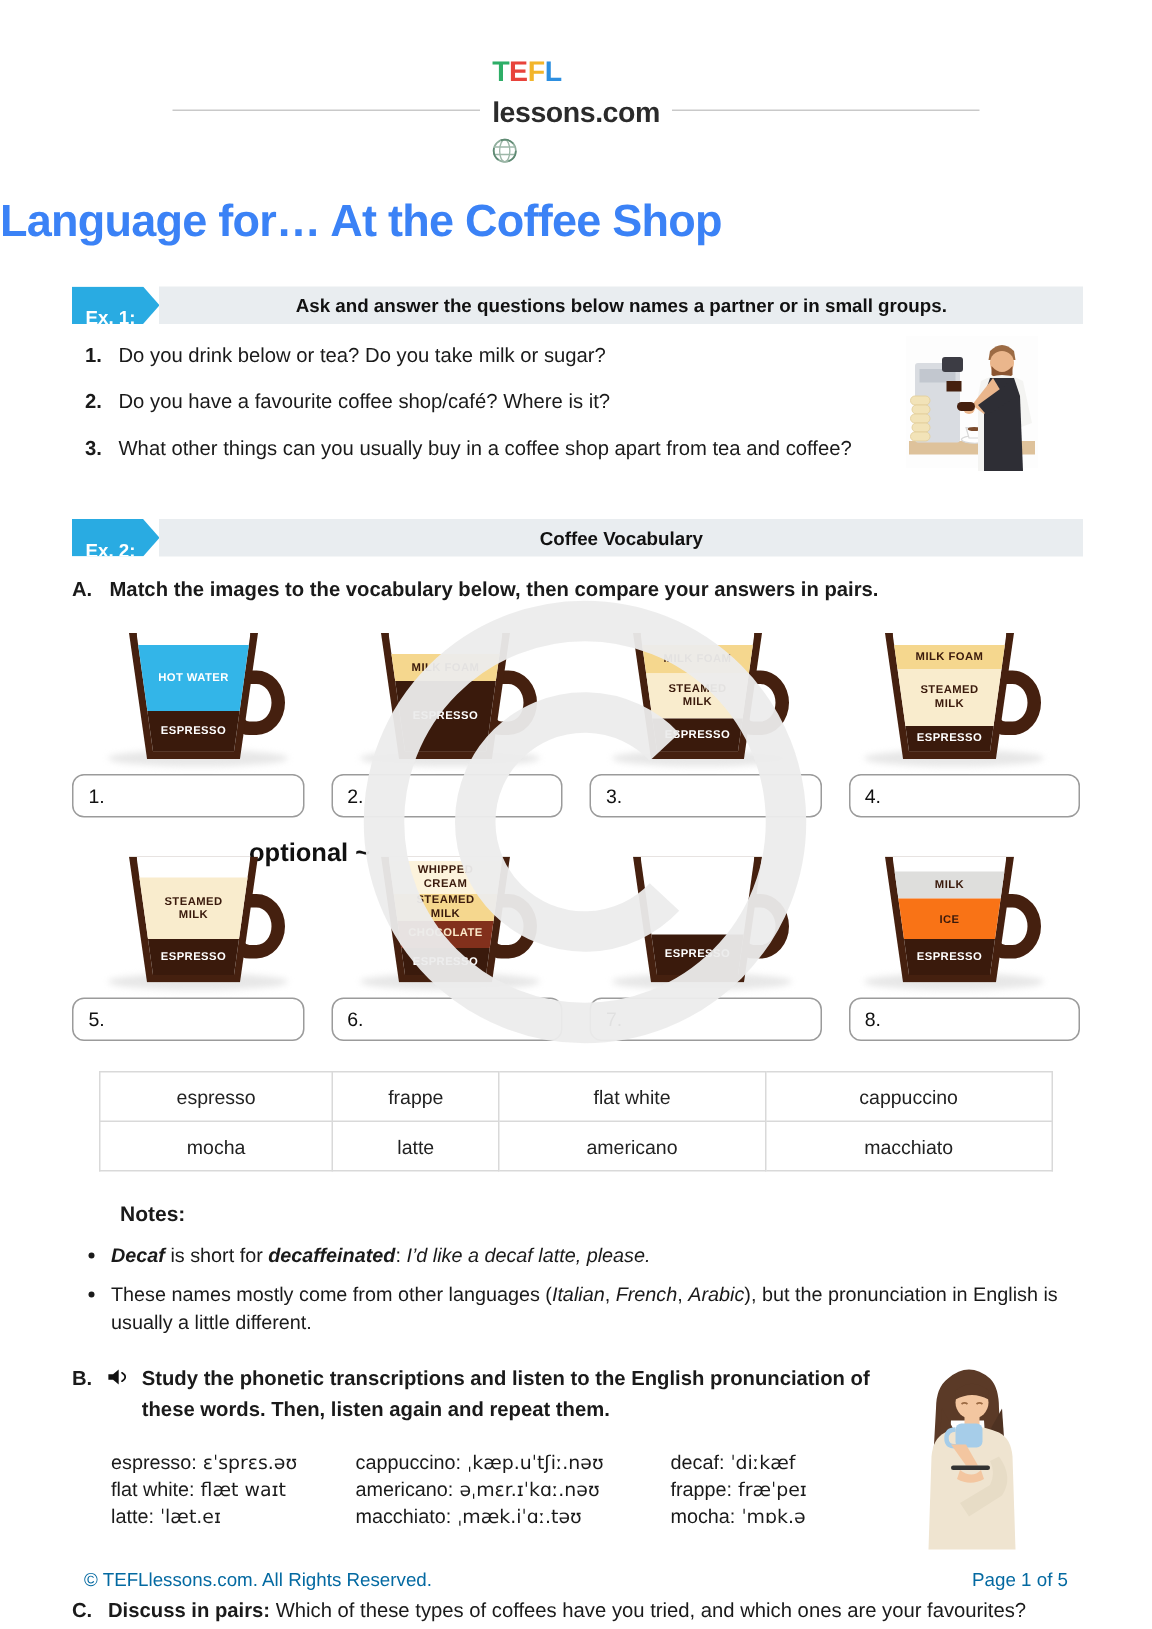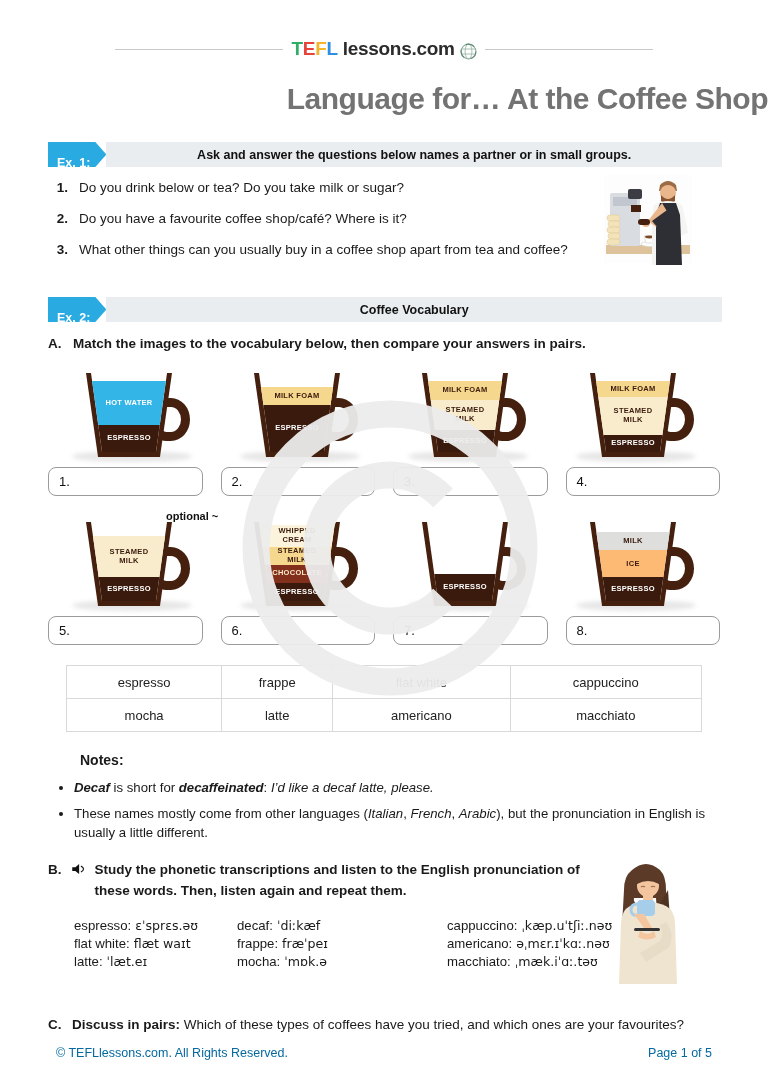--- a/index.html
+++ b/index.html
@@ -1,25 +1,25 @@
 <!DOCTYPE html>
 <html><head>
 <meta charset="utf-8">
 <style>
   html,body{margin:0;padding:0;background:#fff;}
   .page{position:relative;width:768px;height:1086px;background:#fff;overflow:hidden;
         font-family:"Liberation Sans",sans-serif;color:#1a1a1a;}
   
   .header{display:flex;align-items:center;gap:8px;margin:38px 115px 0 115px;}
   .hline{flex:1;height:1px;background:#c9c9c9;}
-  .logo{display:flex;align-items:flex-end;gap:5px;font-weight:800;font-size:19px;letter-spacing:-.3px;}
+  .logo{display:flex;align-items:flex-start;gap:5px;font-weight:800;font-size:19px;letter-spacing:-.3px;flex-direction:column;}
   .logo-tefl span{display:inline-block;}
   .logo-rest{color:#2b2b2b;}
   
-  .title{text-align:right;font-size:30px;font-weight:800;margin-top:22px;letter-spacing:-.5px;color:#737373;}
+  .title{text-align:left;font-size:30px;font-weight:800;margin-top:22px;letter-spacing:-.5px;color:#3b82f6;}
   
   .banner{display:flex;height:25px;margin:26px 46px 0 48px;}
   .badge{background:#29ABE2;color:#fff;font-weight:700;font-size:12.5px;display:flex;align-items:center;
          padding:16px 16px 0 9px;clip-path:polygon(0 0,calc(100% - 11px) 0,100% 50%,calc(100% - 11px) 100%,0 100%);}
   .banner-rest{flex:1;background:#E9EDF0;display:flex;align-items:center;justify-content:center;
                font-weight:700;font-size:12.5px;color:#111;}
   
   .ex1-body{position:relative;margin:12px 48px 0 48px;min-height:100px;}
   .q-row{display:flex;gap:11px;margin:0 150px 13px 6px;font-size:13.5px;line-height:1.35;}
   .q-num{font-weight:700;min-width:14px;text-align:right;}
@@ -37,21 +37,21 @@
   .cup-body{position:absolute;left:10px;right:16px;top:0;bottom:6px;background:#45200F;
             clip-path:polygon(0 0,100% 0,86% 100%,14% 100%);z-index:2;}
   .cup-inner{position:absolute;left:5px;right:5px;top:0;bottom:5px;background:#fff;
              clip-path:polygon(0 0,100% 0,85.5% 100%,14.5% 100%);}
   .layers{position:absolute;inset:0;display:flex;flex-direction:column;justify-content:flex-end;}
   .layer{display:flex;align-items:center;justify-content:center;text-align:center;
          font-size:7.5px;font-weight:700;letter-spacing:.3px;line-height:1.15;}
   .layer-text{max-width:56px;}
   .cup-shadow{position:absolute;left:14%;right:14%;bottom:1px;height:11px;background:#e7e7e7;
               border-radius:50%;filter:blur(2px);}
-  .optional-label{position:absolute;left:-50px;top:-2px;font-weight:700;font-size:11px;color:#111;white-space:nowrap;}
+  .optional-label{position:absolute;left:-50px;top:-2px;font-weight:700;font-size:17px;color:#111;white-space:nowrap;}
   
   .boxes-row{display:grid;grid-template-columns:repeat(4,1fr);gap:18px;margin:4px 48px 0 48px;}
   .abox{height:27px;border:1.6px solid #9b9b9b;border-radius:8px;font-size:13px;display:flex;
         align-items:center;padding-left:10px;background:#fff;color:#111;}
   .row2{margin-top:16px;}
   
   .vtable{border-collapse:collapse;margin:20px 66px 0 66px;width:636px;}
   .vtable td{border:1px solid #D9D9D9;height:30px;text-align:center;font-size:13px;color:#222;}
   
   .notes{margin:20px 48px 0 48px;}
@@ -309,21 +309,21 @@
       <div class="cup-cell">
         <div class="cup-shadow"></div>
         <div class="cup">
           <div class="handle"></div>
           <div class="cup-body">
             <div class="cup-inner">
               <div class="layers">
                 <div class="layer" style="height: 24%; background: rgb(222, 222, 220); color: rgb(58, 26, 12);">
                   <span class="layer-text">MILK</span>
                 </div>
-                <div class="layer" style="height: 34%; background: #fdba74; color: rgb(58, 26, 12);">
+                <div class="layer" style="height: 34%; background: #f97316; color: rgb(58, 26, 12);">
                   <span class="layer-text">ICE</span>
                 </div>
                 <div class="layer" style="height: 30%; background: rgb(58, 26, 12); color: rgb(255, 255, 255);">
                   <span class="layer-text">ESPRESSO</span>
                 </div>
               </div>
             </div>
           </div>
         </div>
       </div>
@@ -369,28 +369,28 @@
       </svg>
       <span>Study the phonetic transcriptions and listen to the English pronunciation of these words. Then, listen again and repeat them.</span>
     </div>
     <div class="phonetics">
         <div class="ph-col">
           <div class="ph-row"><span class="ph-word">espresso:</span><span class="ipa"> ɛˈsprɛs.əʊ</span></div>
           <div class="ph-row"><span class="ph-word">flat white:</span><span class="ipa"> flæt waɪt</span></div>
           <div class="ph-row"><span class="ph-word">latte:</span><span class="ipa"> ˈlæt.eɪ</span></div>
         </div>
         <div class="ph-col">
+          <div class="ph-row"><span class="ph-word">cappuccino:</span><span class="ipa"> ˌkæp.uˈtʃiː.nəʊ</span></div>
+          <div class="ph-row"><span class="ph-word">americano:</span><span class="ipa"> əˌmɛr.ɪˈkɑː.nəʊ</span></div>
+          <div class="ph-row"><span class="ph-word">macchiato:</span><span class="ipa"> ˌmæk.iˈɑː.təʊ</span></div>
+        </div>
+        <div class="ph-col">
           <div class="ph-row"><span class="ph-word">decaf:</span><span class="ipa"> ˈdiːkæf</span></div>
           <div class="ph-row"><span class="ph-word">frappe:</span><span class="ipa"> fræˈpeɪ</span></div>
           <div class="ph-row"><span class="ph-word">mocha:</span><span class="ipa"> ˈmɒk.ə</span></div>
-        </div>
-        <div class="ph-col">
-          <div class="ph-row"><span class="ph-word">cappuccino:</span><span class="ipa"> ˌkæp.uˈtʃiː.nəʊ</span></div>
-          <div class="ph-row"><span class="ph-word">americano:</span><span class="ipa"> əˌmɛr.ɪˈkɑː.nəʊ</span></div>
-          <div class="ph-row"><span class="ph-word">macchiato:</span><span class="ipa"> ˌmæk.iˈɑː.təʊ</span></div>
         </div>
       </div>
     <svg class="illu illu-woman" width="76" height="126" viewBox="0 0 76 126">
       <path d="M22 8 q14 -12 28 0 q6 6 6 20 l2 36 -10 2 -2 -30 -22 0 -2 30 -10 -2 2 -36 q0 -14 8 -20z" fill="#5b3a27"></path>
       <path d="M18 28 l-4 56 12 2 2 -40 z" fill="#5b3a27"></path>
       <path d="M58 28 l4 58 -12 2 -2 -42 z" fill="#4e3222"></path>
       <circle cx="38" cy="24" r="11" fill="#f3c6a0"></circle>
       <path d="M27 16 q11 -9 22 0 l0 6 q-11 -6 -22 0 z" fill="#5b3a27"></path>
       <path d="M31 25 q2 -1.5 4 0 M41 25 q2 -1.5 4 0" stroke="#9c6b44" stroke-width="1.2" fill="none"></path>
       <rect x="33" y="33" width="10" height="6" fill="#f3c6a0"></rect>

